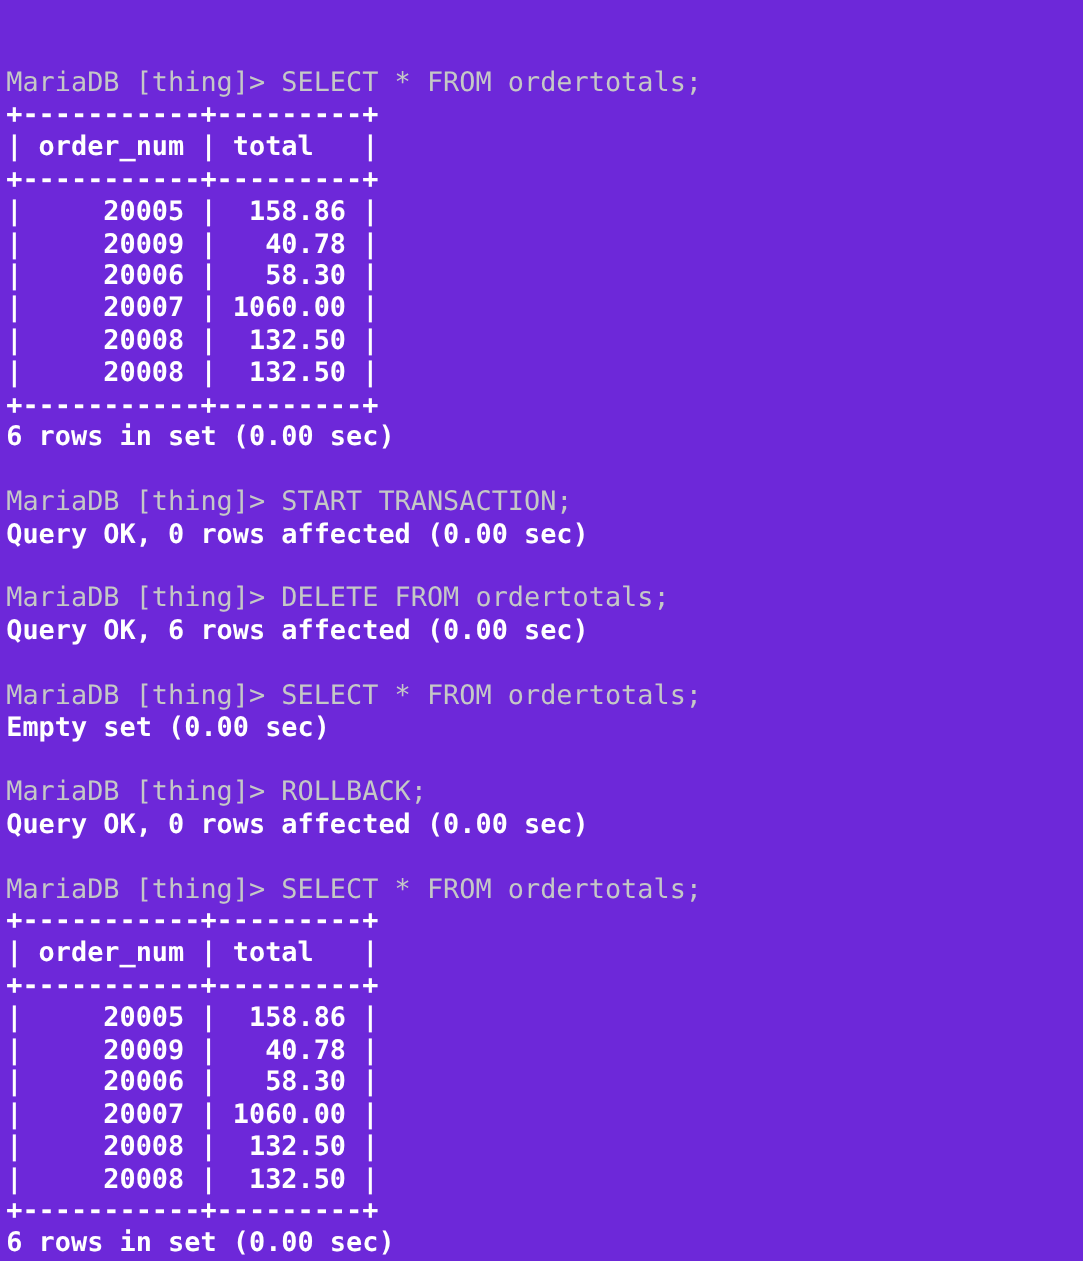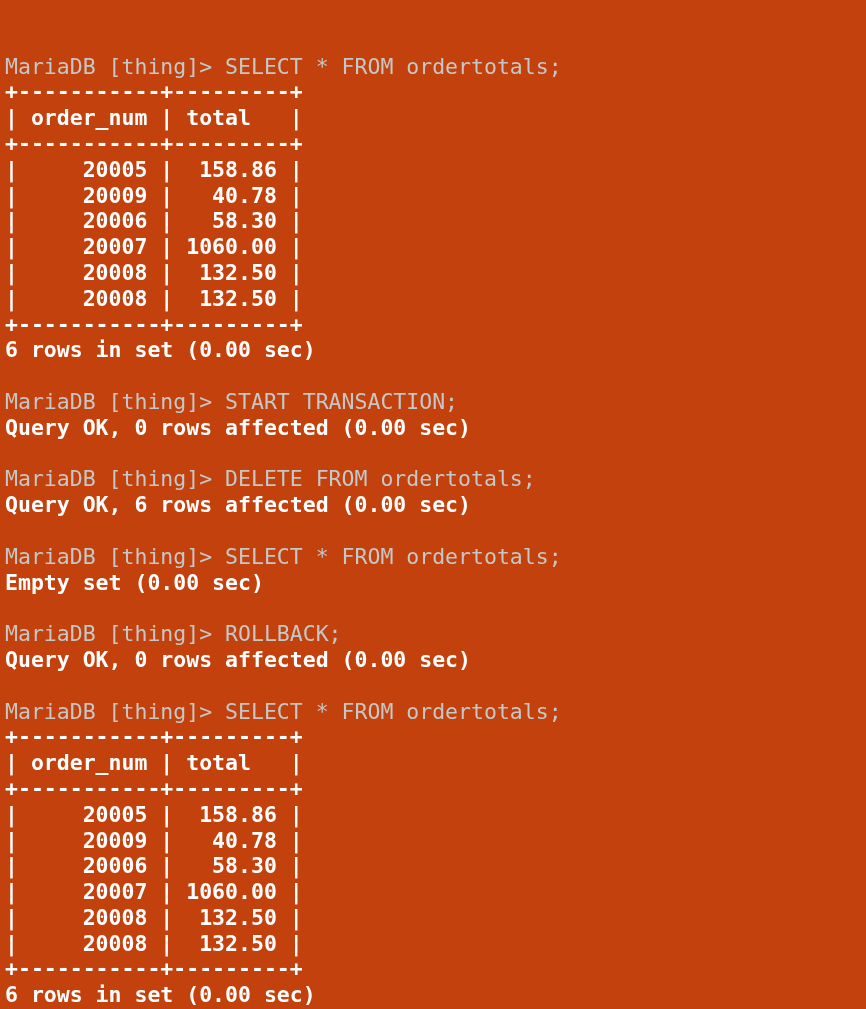--- a/index.html
+++ b/index.html
@@ -9,21 +9,21 @@
     background: #000000;
   }
   body {
     width: 866px;
     height: 1009px;
     overflow: hidden;
   }
   #terminal {
     width: 866px;
     height: 1009px;
-    background: #c2410c;
+    background: #6d28d9;
     box-sizing: border-box;
     padding: 2px 0 0 5px;
     font-family: "DejaVu Sans Mono", "Liberation Mono", monospace;
     font-size: 21.5px;
     line-height: 25.8px;
     letter-spacing: 0px;
     white-space: pre;
     -webkit-font-smoothing: none;
   }
   .line {

